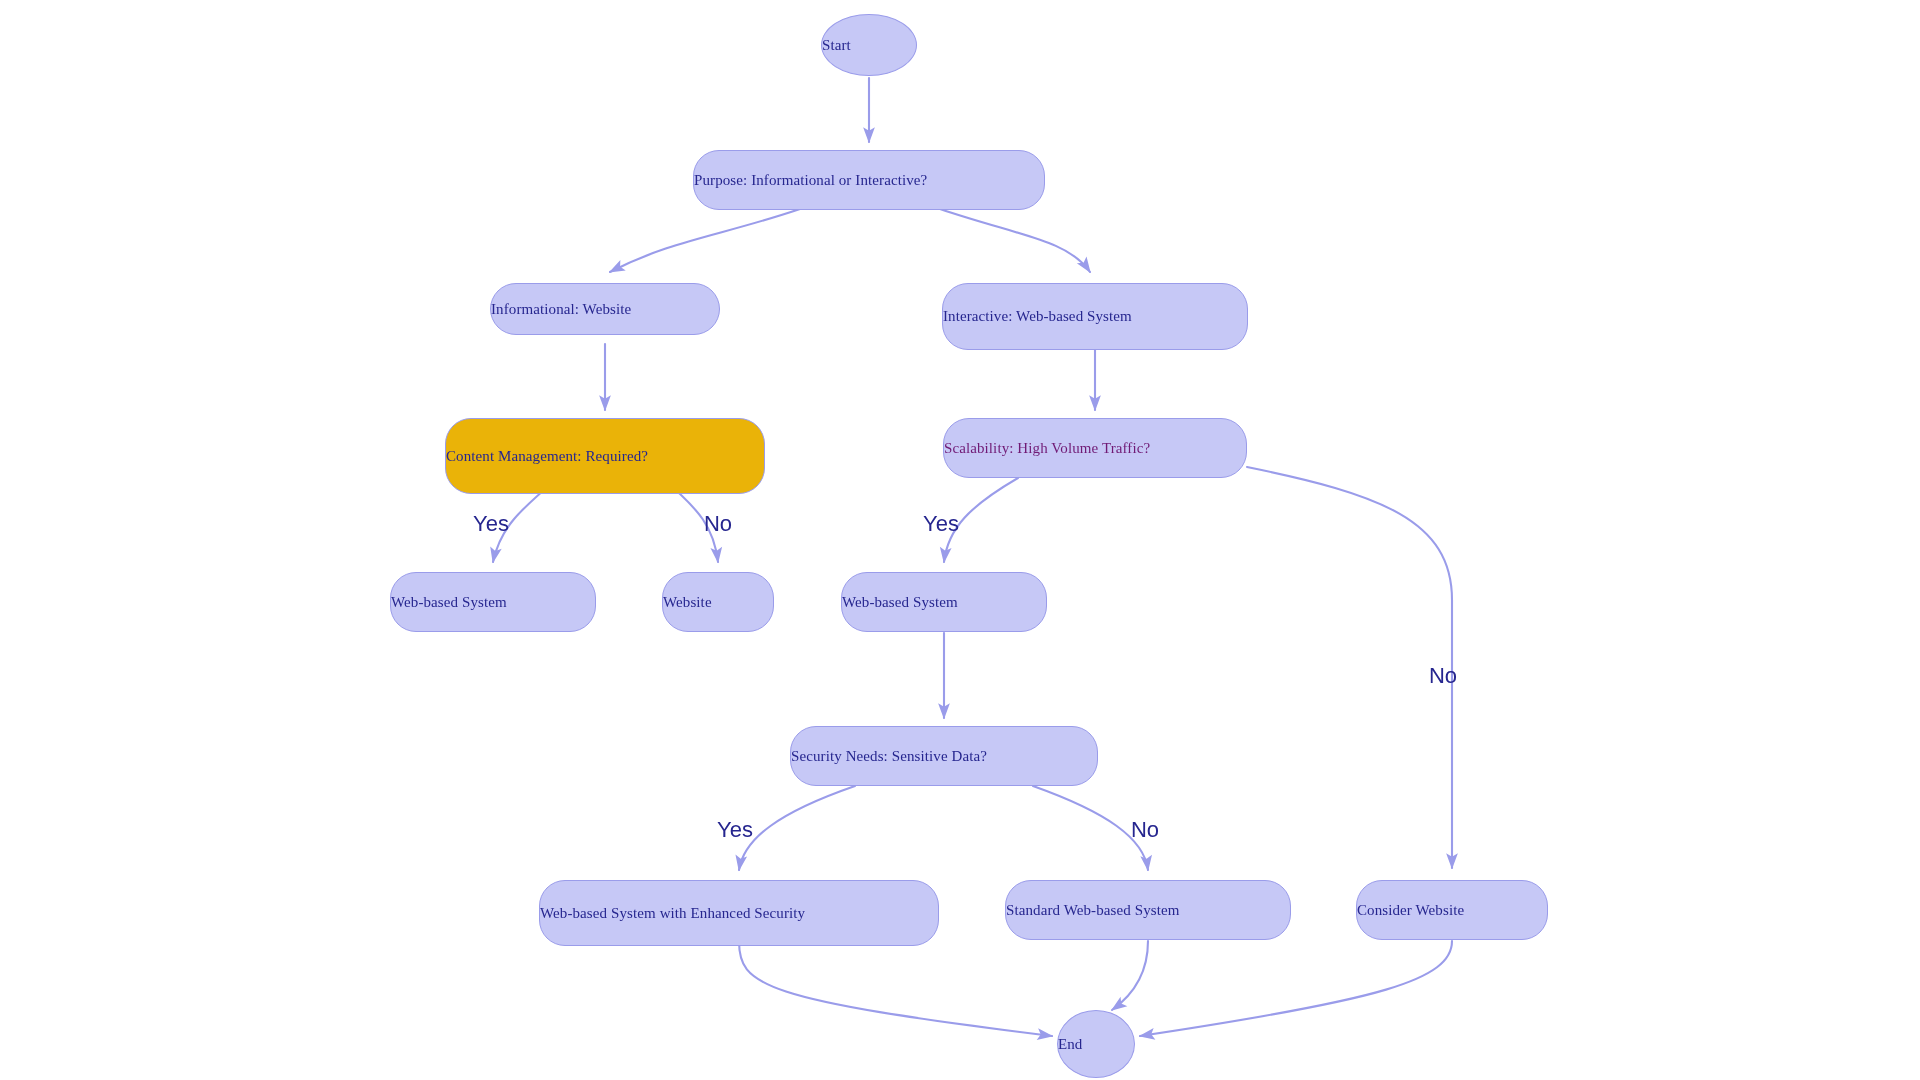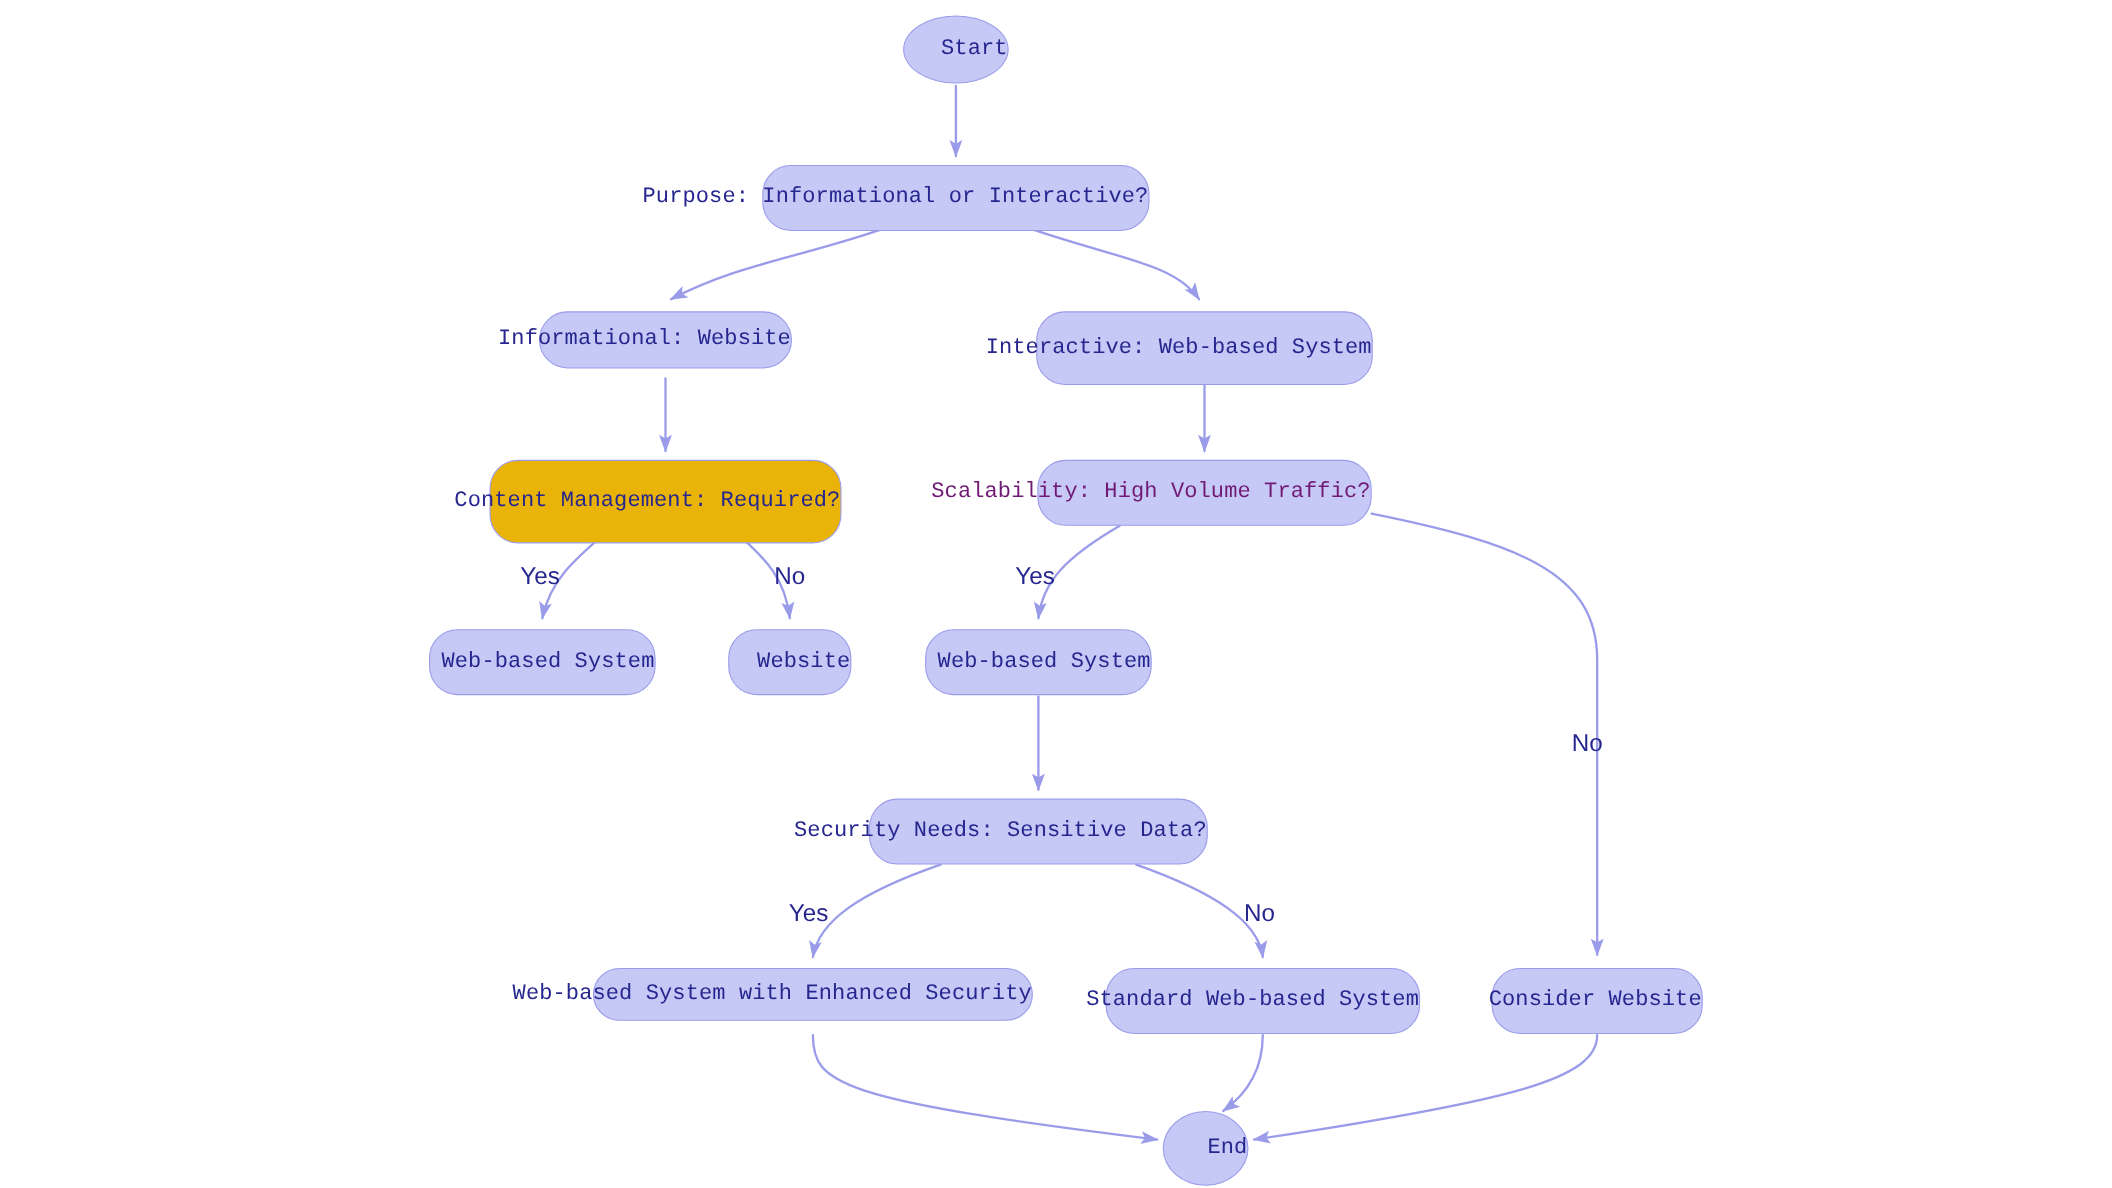--- a/index.html
+++ b/index.html
@@ -22,26 +22,26 @@
     left: 0;
     top: 0;
     width: 1920px;
     height: 1080px;
   }
   .node {
     position: absolute;
     box-sizing: border-box;
     display: flex;
     align-items: center;
-    justify-content: flex-end;
+    justify-content: flex-start;
     background: #c6c8f6;
     border: 1.4px solid #9a9cea;
     color: #26268f;
-    font-family: Liberation Mono, monospace;
-    font-size: 20px;
+    font-family: Liberation Serif, serif;
+    font-size: 15px;
     font-weight: 400;
     letter-spacing: 0.1px;
     white-space: nowrap;
     z-index: 5;
   }
   .node.pill { border-radius: 26px; }
   .node.circle { border-radius: 50%; }
   .node-label {
     pointer-events: none;
     line-height: 1;
@@ -111,21 +111,21 @@
       </div>
       <div class="node pill" style="left: 662px; top: 572px; width: 112px; height: 60px; background: rgb(198, 200, 246); border-color: rgb(154, 156, 234); color: rgb(38, 38, 143);">
         <span class="node-label">Website</span>
       </div>
       <div class="node pill" style="left: 841px; top: 572px; width: 206px; height: 60px; background: rgb(198, 200, 246); border-color: rgb(154, 156, 234); color: rgb(38, 38, 143);">
         <span class="node-label">Web-based System</span>
       </div>
       <div class="node pill" style="left: 790px; top: 726px; width: 308px; height: 60px; background: rgb(198, 200, 246); border-color: rgb(154, 156, 234); color: rgb(38, 38, 143);">
         <span class="node-label">Security Needs: Sensitive Data?</span>
       </div>
-      <div class="node pill" style="left: 539px; top: 880px; width: 400px; height: 48px; background: rgb(198, 200, 246); border-color: rgb(154, 156, 234); color: rgb(38, 38, 143);">
+      <div class="node pill" style="left: 539px; top: 880px; width: 400px; height: 66px; background: rgb(198, 200, 246); border-color: rgb(154, 156, 234); color: rgb(38, 38, 143);">
         <span class="node-label">Web-based System with Enhanced Security</span>
       </div>
       <div class="node pill" style="left: 1005px; top: 880px; width: 286px; height: 60px; background: rgb(198, 200, 246); border-color: rgb(154, 156, 234); color: rgb(38, 38, 143);">
         <span class="node-label">Standard Web-based System</span>
       </div>
       <div class="node pill" style="left: 1356px; top: 880px; width: 192px; height: 60px; background: rgb(198, 200, 246); border-color: rgb(154, 156, 234); color: rgb(38, 38, 143);">
         <span class="node-label">Consider Website</span>
       </div>
       <div class="node circle" style="left: 1057px; top: 1010px; width: 78px; height: 68px; background: rgb(198, 200, 246); border-color: rgb(154, 156, 234); color: rgb(38, 38, 143);">
         <span class="node-label">End</span>

